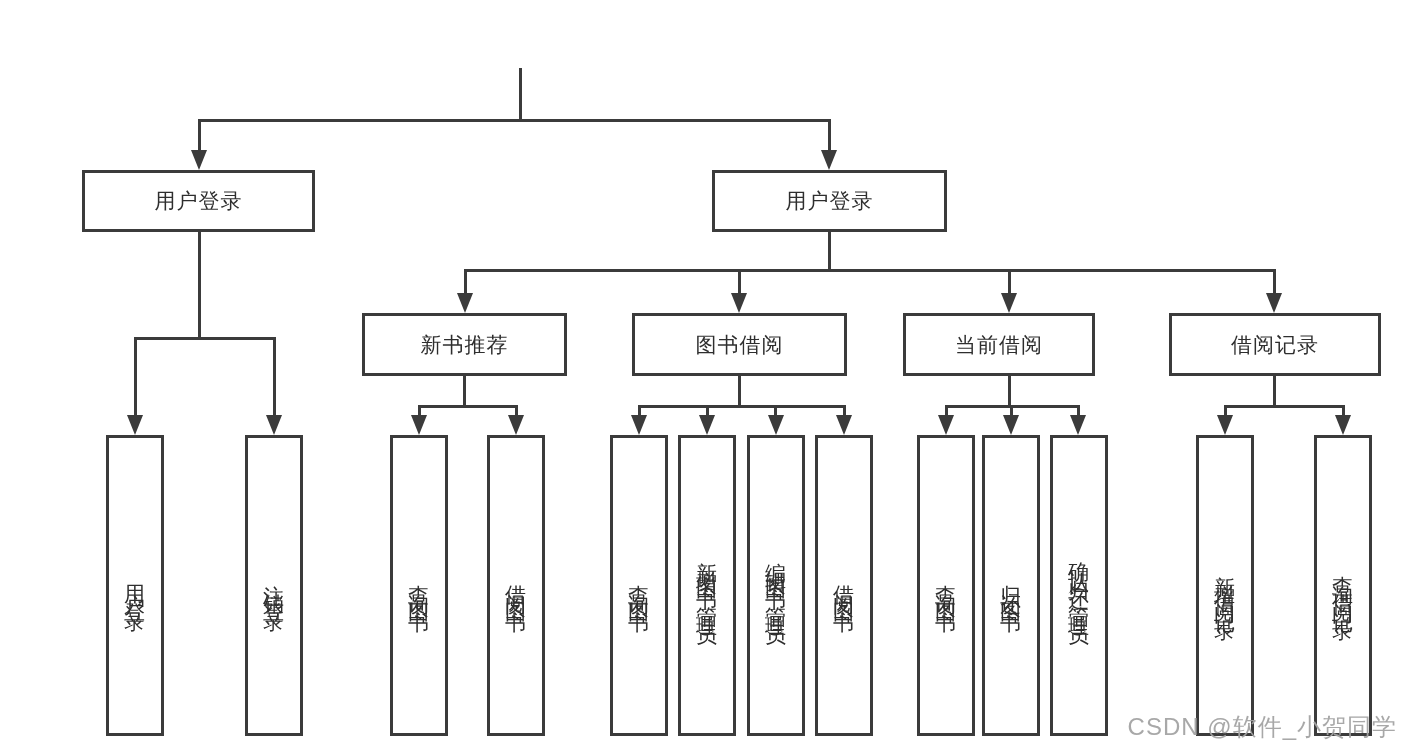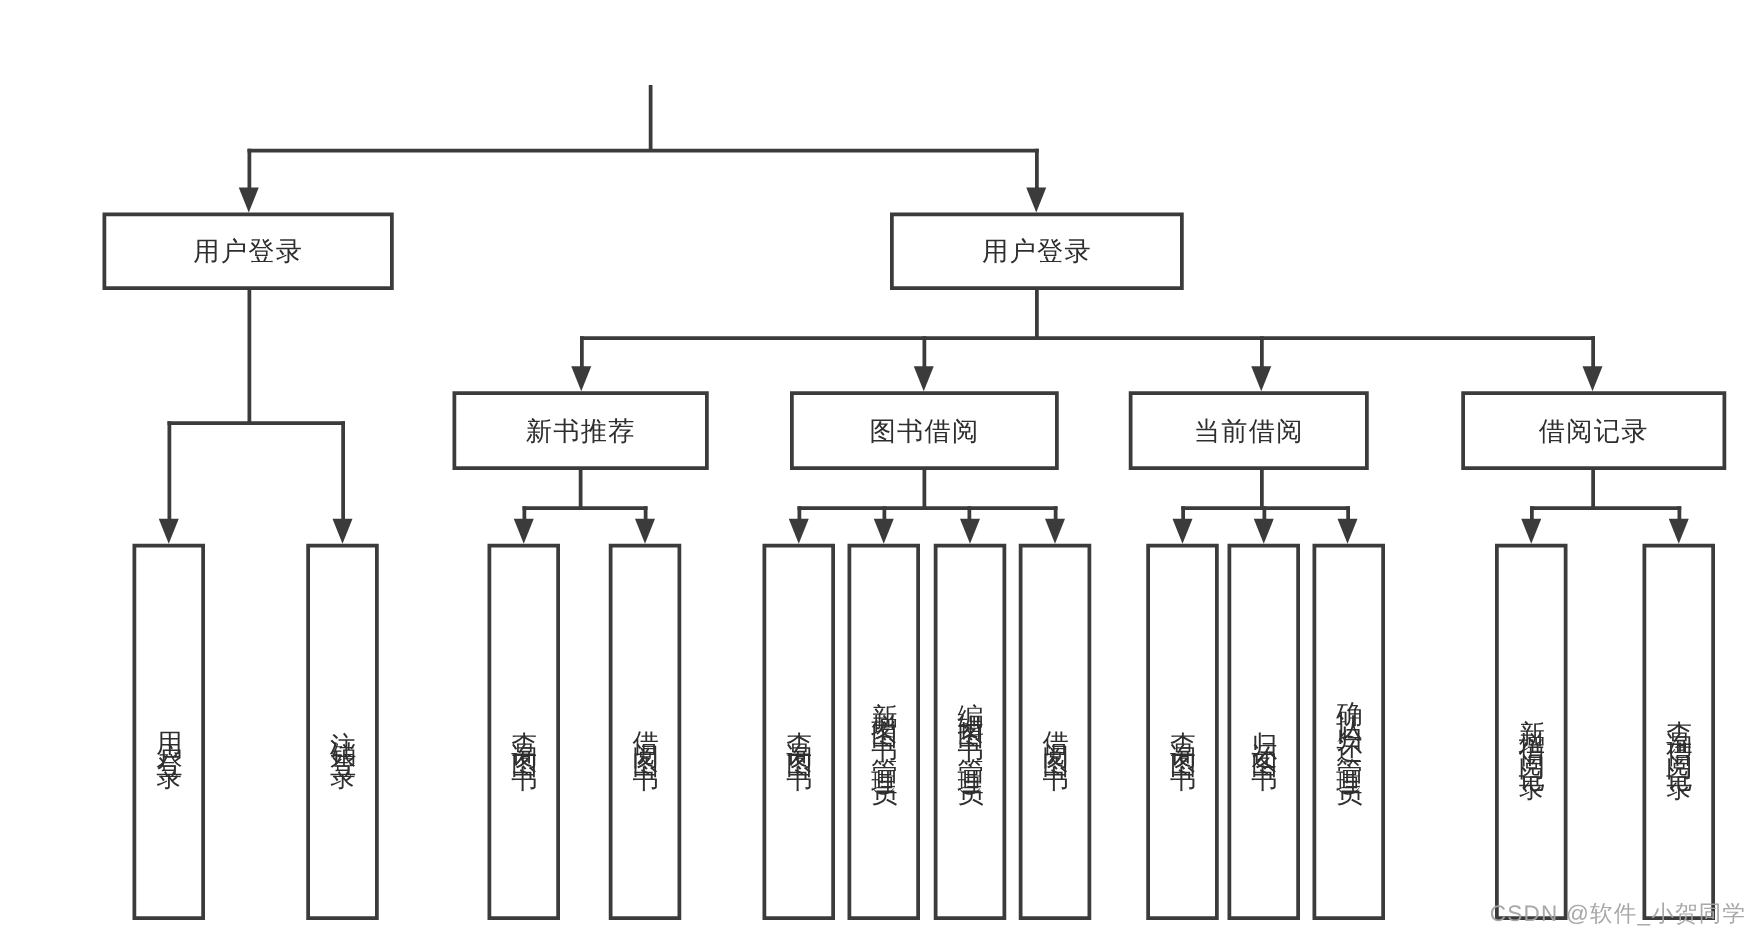--- a/index.html
+++ b/index.html
@@ -48,21 +48,21 @@
   .arrow{
     position:absolute;width:0;height:0;
     border-left:8px solid transparent;
     border-right:8px solid transparent;
     border-top:20px solid #3b3b3b;
   }
   .watermark{
     position:absolute;
     right:8px;bottom:4px;
     color:rgba(163,163,163,0.95);
-    font-size:18px;
+    font-size:24px;
     letter-spacing:1px;
     z-index:10;
     pointer-events:none;
     white-space:nowrap;
   }
 </style>
 </head>
 <body>
 
 <div class="stage">

